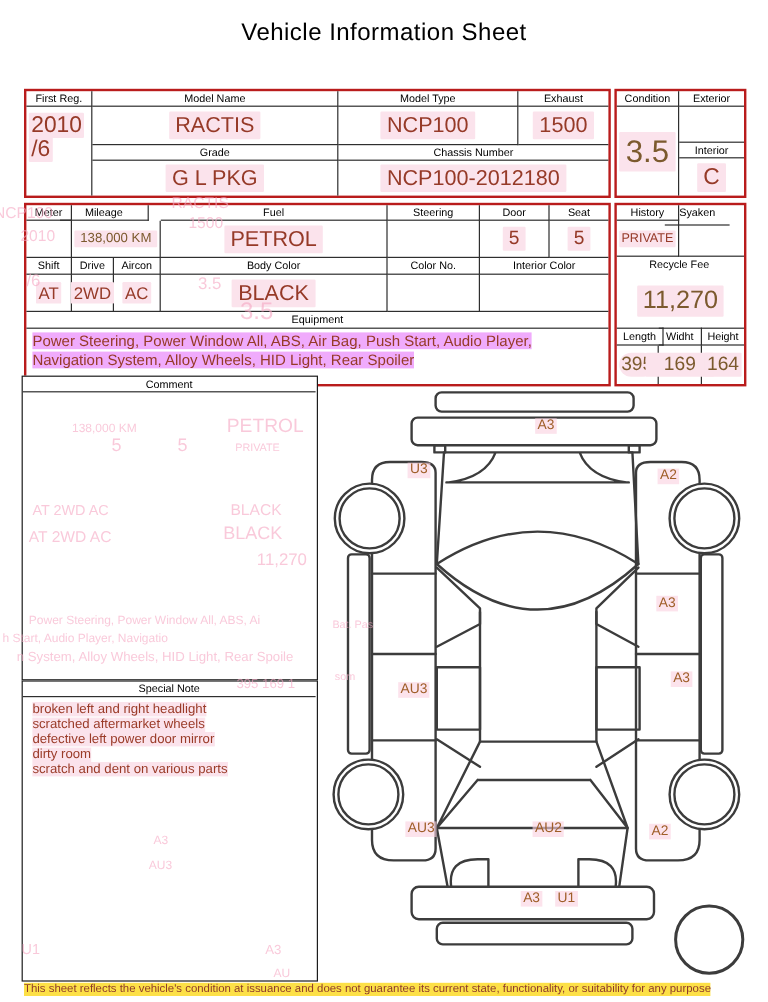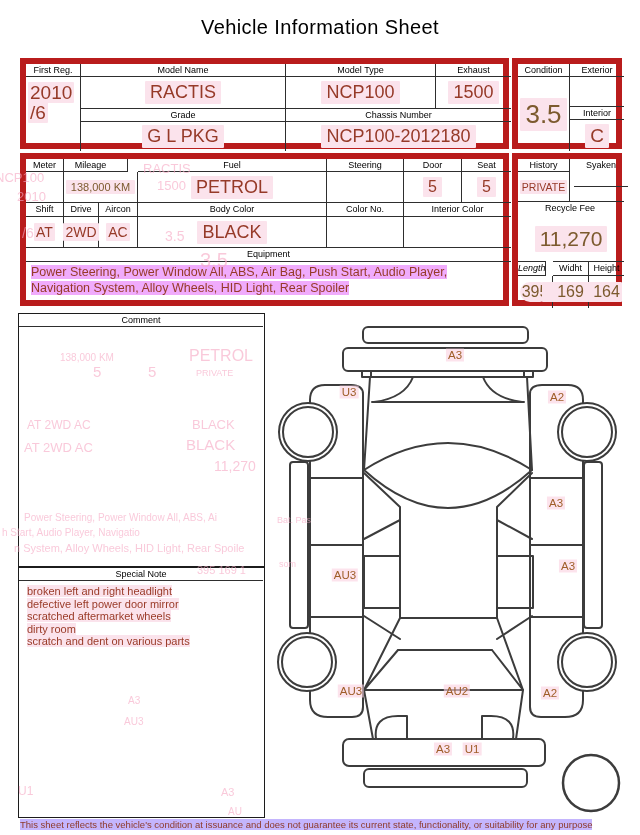--- a/index.html
+++ b/index.html
@@ -1,39 +1,39 @@
 <!DOCTYPE html>
 <html><head>
 <meta charset="utf-8">
 <style>
   html,body{margin:0;padding:0;background:#fff;}
   .sheet{position:relative;width:640px;height:835px;background:#ffffff;overflow:hidden;
          font-family:"Liberation Sans", sans-serif;color:#000;}
   .abs{position:absolute;box-sizing:border-box;}
-  .box{position:absolute;box-sizing:border-box;border:6px solid #b91c1c;background:#fff;}
+  .box{position:absolute;box-sizing:border-box;border:2px solid #b91c1c;background:#fff;margin-top:16px;}
   .box2{position:absolute;box-sizing:border-box;border:1.5px solid #1c1c1c;background:#fff;}
   .cell{position:absolute;box-sizing:border-box;}
   .br{border-right:1px solid #2e2e2e;}
   .bb{border-bottom:1px solid #2e2e2e;}
   .bt{border-top:1px solid #2e2e2e;}
   .lbl{font-size:9px;line-height:13px;text-align:center;color:#000;white-space:nowrap;overflow:hidden;}
   .val{display:flex;align-items:center;justify-content:center;}
   .hl{background:#fbe3ec;padding:1px 5px;border-radius:1px;white-space:nowrap;}
   .v-red{color:#963a28;}
   .v-brown{color:#7c5a2e;}
   .f20{font-size:19px;} .f18{font-size:18px;} .f16{font-size:16px;} .f14{font-size:14px;}
   .f11{font-size:11px;} .f26{font-size:26px;} .f21{font-size:21px;}
   .title{position:absolute;top:16px;left:0;width:100%;text-align:center;font-size:20px;
          letter-spacing:.4px;color:#000;}
   .equip{font-size:12.5px;line-height:15.5px;color:#963a28;padding:3px 5px 0 5px;}
   .equip span{background:#f0abfc;}
   .notes{position:absolute;left:8px;top:17px;width:230px;font-size:11px;line-height:12.5px;color:#9a3b28;}
   .notes div span{background:#fbe3ec;}
   .footer{position:absolute;left:20px;top:819px;width:610px;font-size:9.5px;color:#8d3a2a;}
-  .footer span{background:#c4b5fd;}
+  .footer span{background:#fde047;}
   .ghost{position:absolute;color:#f6a9c4;opacity:.62;white-space:nowrap;line-height:1;}
   .dlabel{position:absolute;transform:translate(-50%,-50%);font-size:11.5px;color:#9f5e28;
           background:rgba(250,210,225,.62);padding:0 2px;line-height:13px;white-space:nowrap;}
   svg{display:block;}
 </style>
 </head>
 <body>
 
 <div class="sheet">
 
@@ -137,29 +137,29 @@
 
     <div class="cell lbl bb" style="left:0;top:89px;width:485px;height:14px;">Equipment</div>
     <div class="cell equip" style="left:0;top:103px;width:485px;height:46px;"><span>Power Steering, Power Window  All, ABS, Air Bag, Push Start, Audio Player, Navigation System, Alloy Wheels, HID Light, Rear Spoiler</span></div>
   </div>
 
   <div class="box" style="left:512px;top:153px;width:110px;height:153px;">
     <div class="cell lbl br bb" style="left:0;top:0;width:52px;height:13px;">History</div>
     <div class="cell val br bb" style="left:0;top:13px;width:52px;height:30px;">
         <span class="hl v-red" style="font-size:10.5px;padding:1px 2px;">PRIVATE</span>
       </div>
-    <div class="cell lbl bb" style="left:56px;top:0;width:54px;height:28px;">Syaken</div>
+    <div class="cell lbl bb" style="left:40px;top:0;width:54px;height:17px;">Syaken</div>
     <div class="cell val bb" style="left:52px;top:13px;width:54px;height:30px;">
         <span class="hl v-red f11" style="background: transparent; padding: 0px;"></span>
       </div>
     <div class="cell lbl" style="left:0;top:43px;width:104px;height:14px;">Recycle Fee</div>
     <div class="cell val" style="left:0;top:57px;width:106px;height:45px;">
         <span class="hl v-brown f21">11,270</span>
       </div>
-    <div class="cell lbl bt br bb" style="left:0;top:102px;width:28px;height:15px;font-style:italic;">Length</div>
+    <div class="cell lbl bt br bb" style="left:0;top:102px;width:39px;height:15px;">Length</div>
     <div class="cell lbl bt br bb" style="left:35px;top:102px;width:36px;height:15px;">Widht</div>
     <div class="cell lbl bt bb" style="left:71px;top:102px;width:35px;height:15px;">Height</div>
     <div class="cell val br" style="left:0;top:117px;width:35px;height:32px;">
         <span class="hl v-brown f16" style="padding:1px 2px;border-radius:10px;">395</span>
       </div>
     <div class="cell val br" style="left:35px;top:117px;width:36px;height:32px;">
         <span class="hl v-brown f16" style="padding:1px 15px;">169</span>
       </div>
     <div class="cell val" style="left:71px;top:117px;width:35px;height:32px;">
         <span class="hl v-brown f16" style="padding:1px 2px;">164</span>
@@ -168,22 +168,22 @@
 
   <div class="box2" style="left:18px;top:313px;width:247px;height:254px;">
     <div class="cell lbl bb" style="left:0;top:0;width:244px;height:13px;">Comment</div>
     <div class="cell" style="left:0;top:13px;width:244px;height:238px;"></div>
   </div>
 
   <div class="box2" style="left:18px;top:567px;width:247px;height:251px;">
     <div class="cell lbl bb" style="left:0;top:0;width:244px;height:13px;">Special Note</div>
     <div class="notes" id="special-note-lines">
         <div><span>broken left and right headlight</span></div>
+        <div><span>scratched aftermarket wheels</span></div>
         <div><span>defective left power door mirror</span></div>
-        <div><span>scratched aftermarket wheels</span></div>
         <div><span>dirty room</span></div>
         <div><span>scratch and dent on various parts</span></div>
       </div>
   </div>
 
   <svg class="abs" style="left:265px;top:313px;" width="375" height="505" viewBox="265 313 375 505">
     <g fill="none" stroke="#3c3c3c" stroke-width="2" stroke-linejoin="round" stroke-linecap="round">
 
       <rect x="290" y="462" width="18" height="166" rx="3"></rect>
       <rect x="584" y="462" width="18" height="166" rx="3"></rect>

